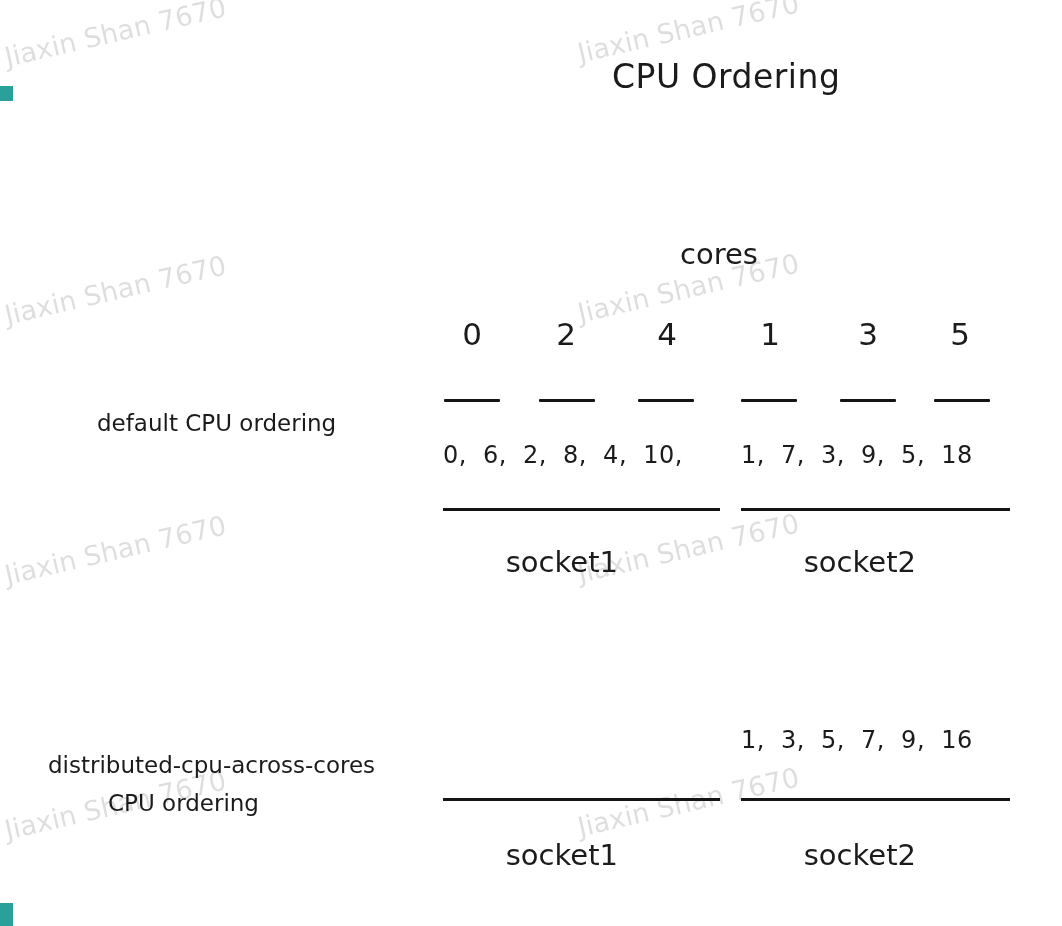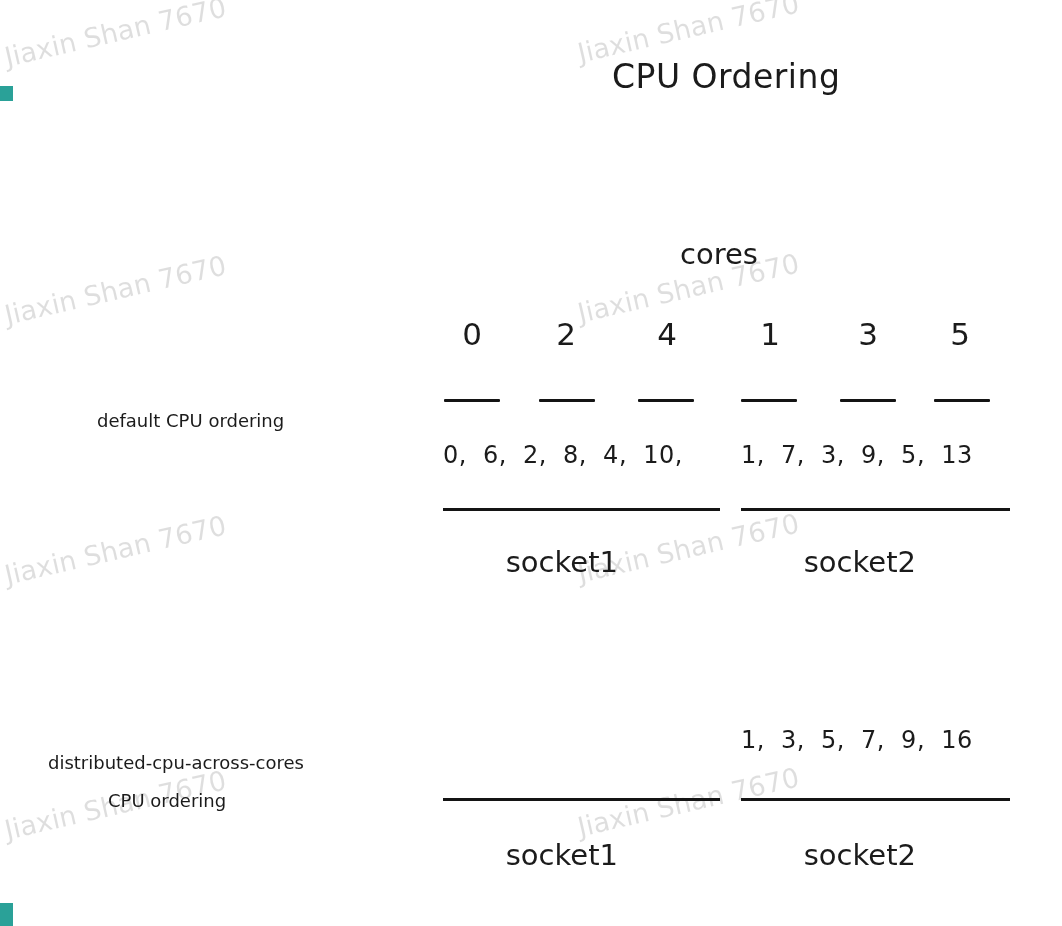--- a/index.html
+++ b/index.html
@@ -63,21 +63,21 @@
     position: absolute;
     top: 399px;
     width: 56px;
     height: 3px;
     background: #141414;
     border-radius: 1px;
   }
 
   .row-label {
     position: absolute;
-    font-size: 18px;
+    font-size: 23px;
     white-space: nowrap;
   }
 
   .cpu-list {
     position: absolute;
     font-size: 24px;
     white-space: nowrap;
     word-spacing: 8px;
     letter-spacing: 0.5px;
     text-align: center;
@@ -127,21 +127,21 @@
   <div class="dash" style="left:444px"></div>
   <div class="dash" style="left:539px"></div>
   <div class="dash" style="left:638px"></div>
   <div class="dash" style="left:741px"></div>
   <div class="dash" style="left:840px"></div>
   <div class="dash" style="left:934px"></div>
 
   <div class="row-label" style="left:97px; top:410px">default  CPU ordering</div>
 
   <div class="cpu-list" style="left:443px; top:441px">0, 6, 2, 8, 4, 10,</div>
-  <div class="cpu-list" style="left:741px; top:441px">1, 7, 3, 9, 5, 13</div>
+  <div class="cpu-list" style="left:741px; top:441px">1, 7, 3, 9, 5, 18</div>
 
   <div class="socket-line" style="left:443px; top:508px; width:277px"></div>
   <div class="socket-line" style="left:741px; top:508px; width:269px"></div>
 
   <div class="socket-label" style="left:498px; top:545px">socket1</div>
   <div class="socket-label" style="left:796px; top:545px">socket2</div>
 
   <div class="row-label" style="left:48px; top:752px">distributed-cpu-across-cores</div>
   <div class="row-label" style="left:108px; top:790px">CPU ordering</div>
 

